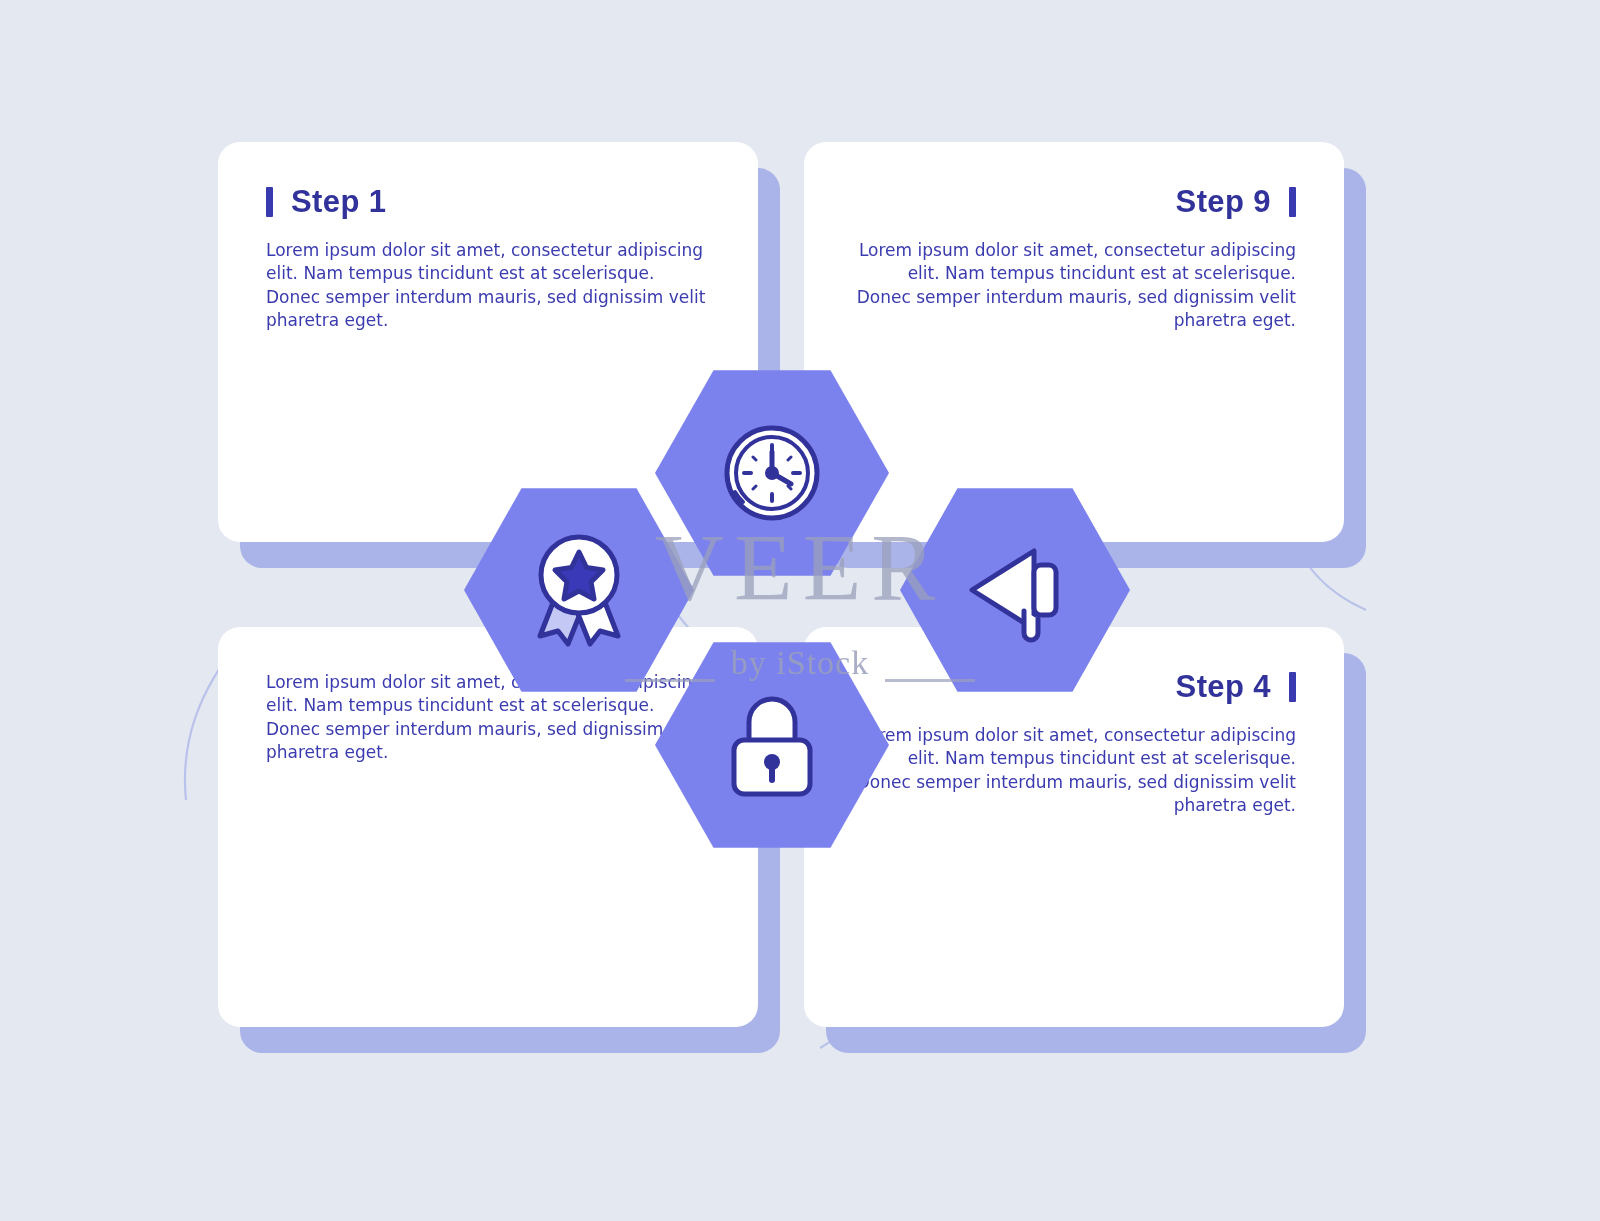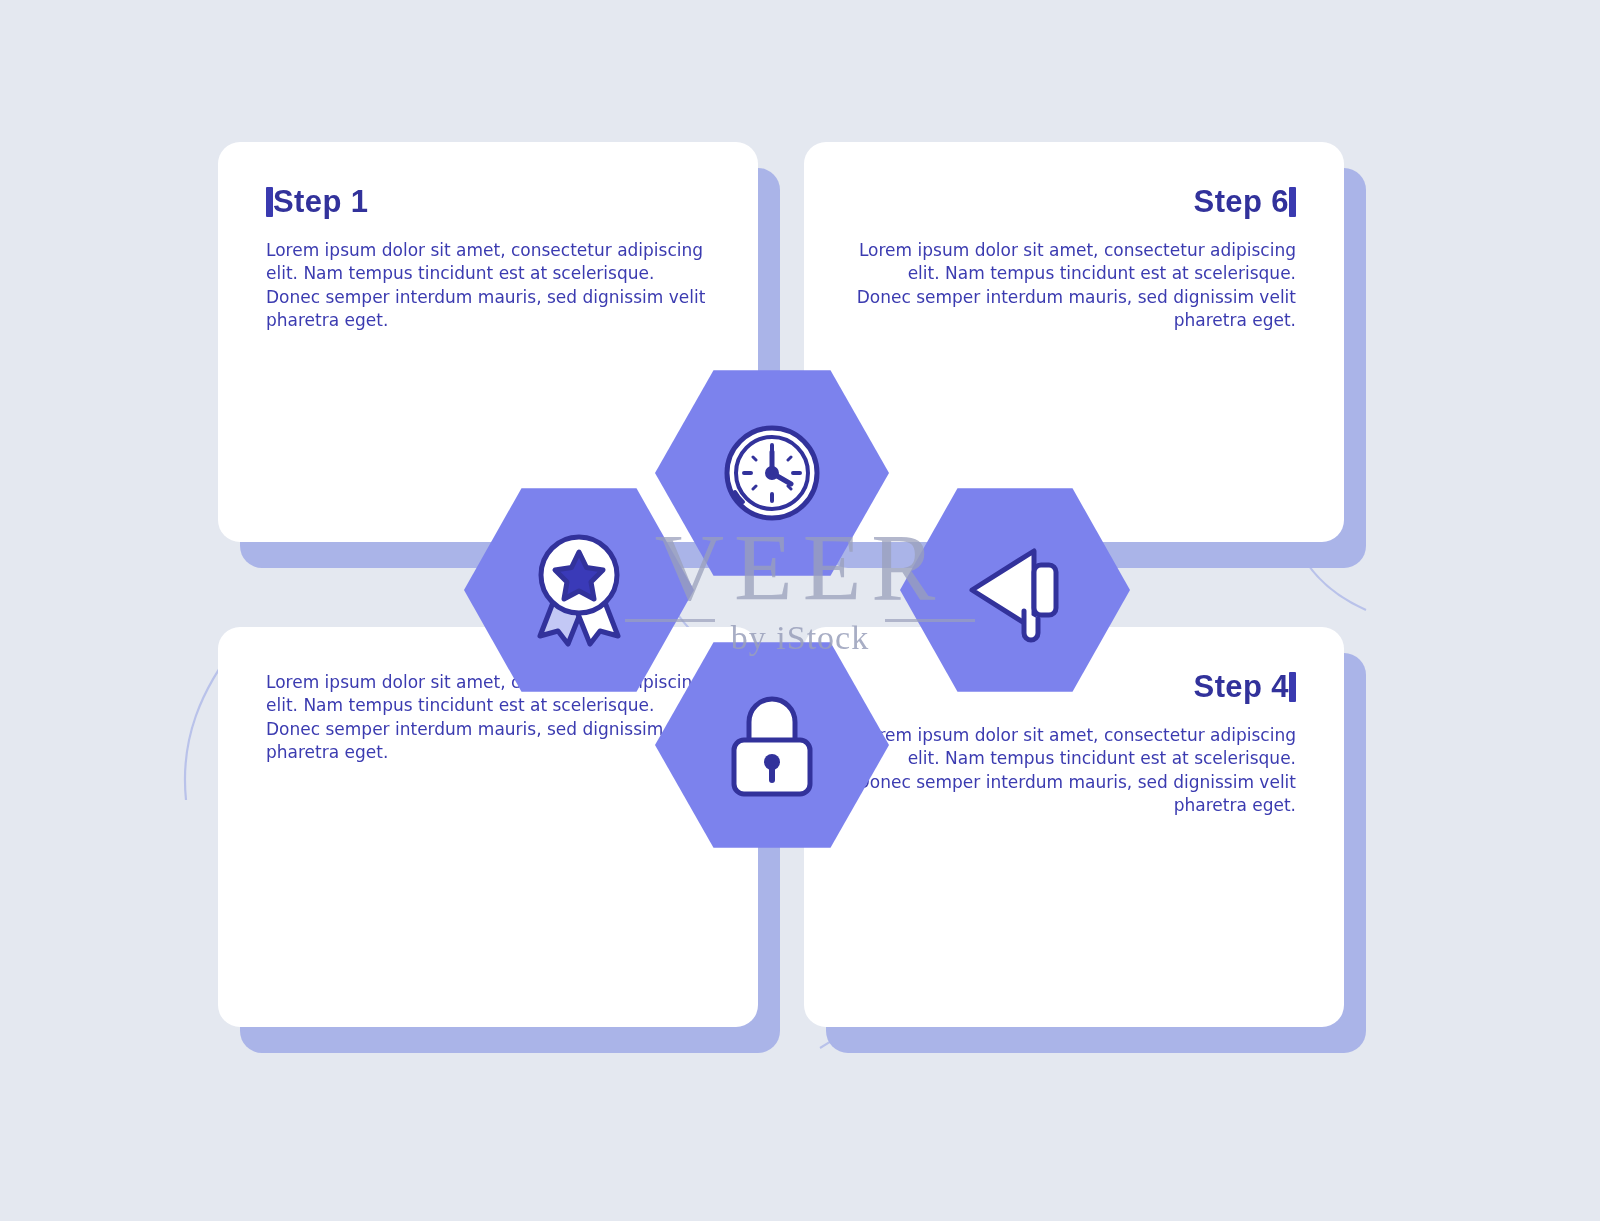--- a/index.html
+++ b/index.html
@@ -45,20 +45,21 @@
     height: 100%;
     box-sizing: border-box;
     padding: 44px 48px;
   }
   .card-left .card-inner { text-align: left; }
   .card-right .card-inner { text-align: right; }
 
   .step-title-row {
     display: flex;
     align-items: center;
+    gap: 18px;
     margin-bottom: 22px;
   }
   .card-right .step-title-row {
     justify-content: flex-end;
   }
   .tick {
     width: 7px;
     height: 30px;
     background: #3a3ab0;
     border-radius: 1px;
@@ -104,24 +105,24 @@
   .wm-main {
     font-family: "Liberation Serif", serif;
     font-size: 96px;
     letter-spacing: 10px;
     color: #9aa0bb;
     opacity: 0.75;
     line-height: 1;
   }
   .wm-rule-row {
     display: flex;
-    align-items: flex-start;
+    align-items: flex-end;
     justify-content: center;
     gap: 16px;
-    margin-top: 3px;
+    margin-top: 28px;
   }
   .wm-rule {
     width: 90px;
     height: 3px;
     background: #9aa0bb;
     opacity: 0.7;
   }
   .wm-sub {
     font-family: "Liberation Serif", serif;
     font-size: 34px;
@@ -158,21 +159,21 @@
         <span class="step-title">Step 1</span>
       </div>
       <div class="step-body">Lorem ipsum dolor sit amet, consectetur adipiscing elit. Nam tempus tincidunt est at scelerisque. Donec semper interdum mauris, sed dignissim velit pharetra eget.</div>
     </div>
   </div>
 
   <div class="card-shadow" style="left:826px; top:168px; width:540px; height:400px;"></div>
   <div class="card card-right" style="left:804px; top:142px; width:540px; height:400px;">
     <div class="card-inner">
       <div class="step-title-row">
-        <span class="step-title">Step 6</span>
+        <span class="step-title">Step 9</span>
         <span class="tick"></span>
       </div>
       <div class="step-body">Lorem ipsum dolor sit amet, consectetur adipiscing elit. Nam tempus tincidunt est at scelerisque. Donec semper interdum mauris, sed dignissim velit pharetra eget.</div>
     </div>
   </div>
 
   <div class="card-shadow" style="left:240px; top:653px; width:540px; height:400px;"></div>
   <div class="card card-left" style="left:218px; top:627px; width:540px; height:400px;">
     <div class="card-inner">
       <div class="step-body">Lorem ipsum dolor sit amet, consectetur adipiscing elit. Nam tempus tincidunt est at scelerisque. Donec semper interdum mauris, sed dignissim velit pharetra eget.</div>

